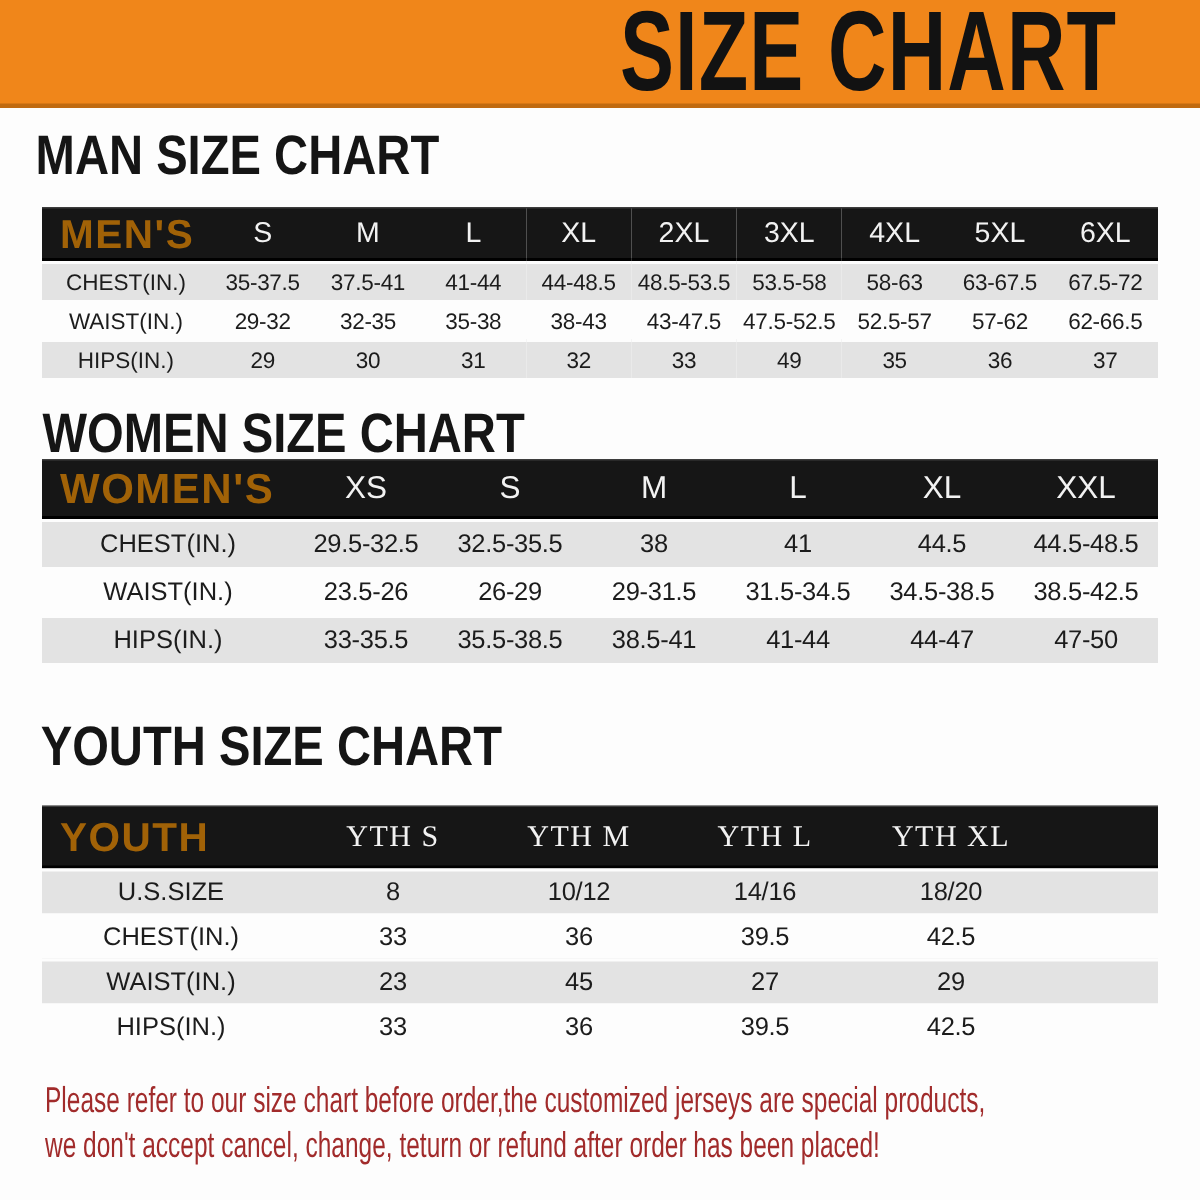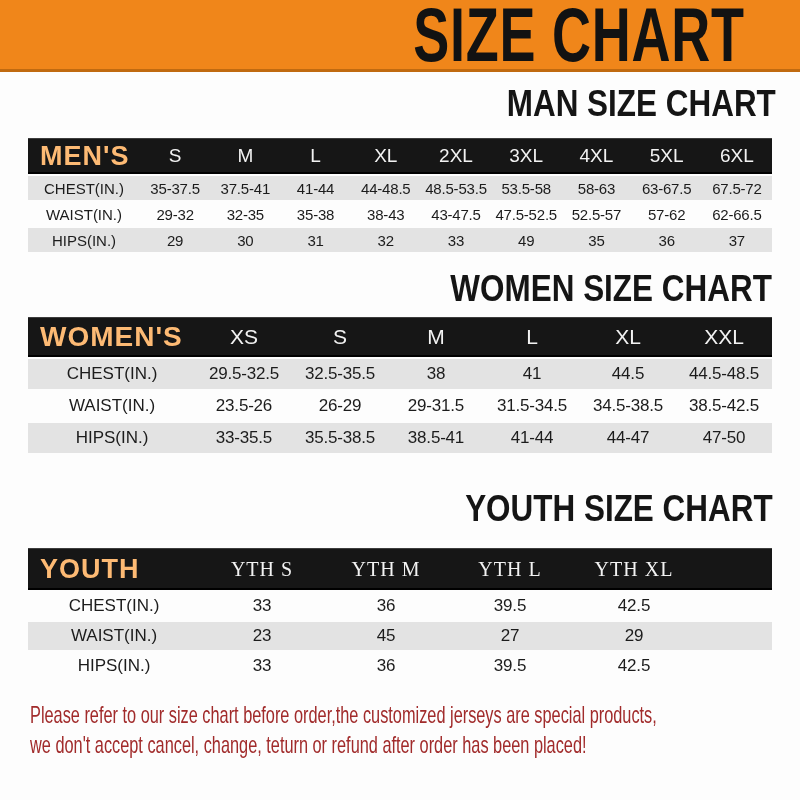--- a/index.html
+++ b/index.html
@@ -20,52 +20,52 @@
   .top-banner .big-title {
     display: inline-block;
     font-size: 72px; font-weight: bold; color: #121212;
     letter-spacing: 1px; line-height: 66px;
     transform: scale(0.75, 1.05);
     white-space: nowrap;
   }
 
   
   .section-title {
-    text-align: right;
+    text-align: left;
     height: 32px; line-height: 32px;
   }
   .section-title span {
     display: inline-block;
     font-size: 37px; font-weight: bold; color: #151515;
     letter-spacing: 0px; line-height: 32px;
     transform: scale(0.85, 1.0);
     white-space: nowrap;
   }
   .title-man   { margin-top: 16px; margin-bottom: 18px; }
-  .title-women { margin-top: 21px; margin-bottom: 12px; padding-left: 48px; }
+  .title-women { margin-top: 21px; margin-bottom: 1px; }
   .title-youth { margin-top: 40px; margin-bottom: 23px; }
 
   
   table.size-table {
     width: 744px;
     margin: 0 auto;
     border-collapse: separate;
     border-spacing: 0;
     table-layout: fixed;
   }
   table.size-table th {
     background: #161616;
     color: #f2f2f2;
     font-weight: normal;
     text-align: center;
     white-space: nowrap;
     box-shadow: inset 0 1px 0 #3d3d3d, inset 0 -2px 0 #000;
   }
   table.size-table th.corner {
-    color: #fdba74; font-weight: bold;
+    color: #a16207; font-weight: bold;
     text-align: left; padding-left: 12px;
     letter-spacing: 1px;
   }
   table.size-table td {
     text-align: center;
     color: #1c1c1c;
     white-space: nowrap;
     letter-spacing: -0.2px;
   }
   table.size-table td.row-label { letter-spacing: 0; }
@@ -221,20 +221,28 @@
       <tr>
         <th class="corner">YOUTH</th>
         <th class="data-col">YTH S</th>
         <th class="data-col">YTH M</th>
         <th class="data-col">YTH L</th>
         <th class="data-col">YTH XL</th>
         <th class="spacer"></th>
       </tr>
     </thead>
   <tbody>
+      <tr class="stripe-on">
+        <td class="row-label">U.S.SIZE</td>
+        <td>8</td>
+        <td>10/12</td>
+        <td>14/16</td>
+        <td>18/20</td>
+        <td></td>
+      </tr>
       <tr class="stripe-off">
         <td class="row-label">CHEST(IN.)</td>
         <td>33</td>
         <td>36</td>
         <td>39.5</td>
         <td>42.5</td>
         <td></td>
       </tr>
       <tr class="stripe-on">
         <td class="row-label">WAIST(IN.)</td>

